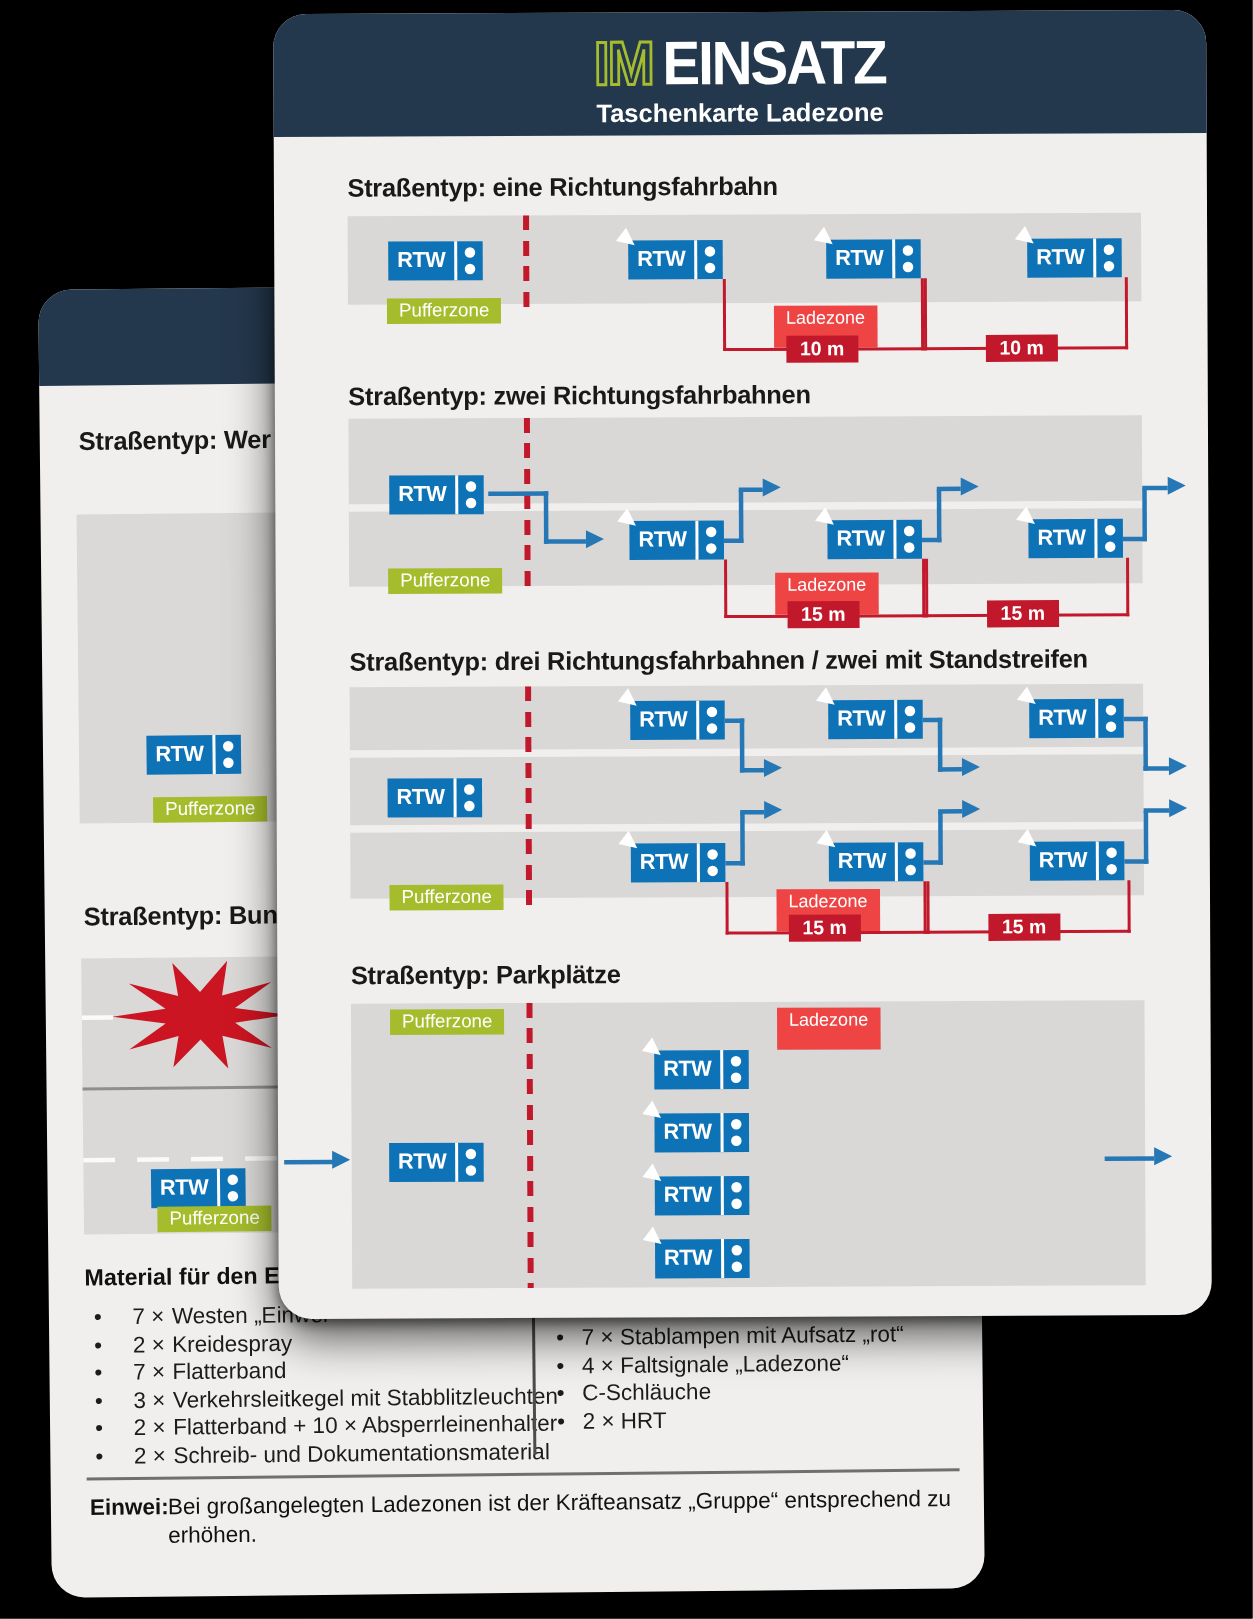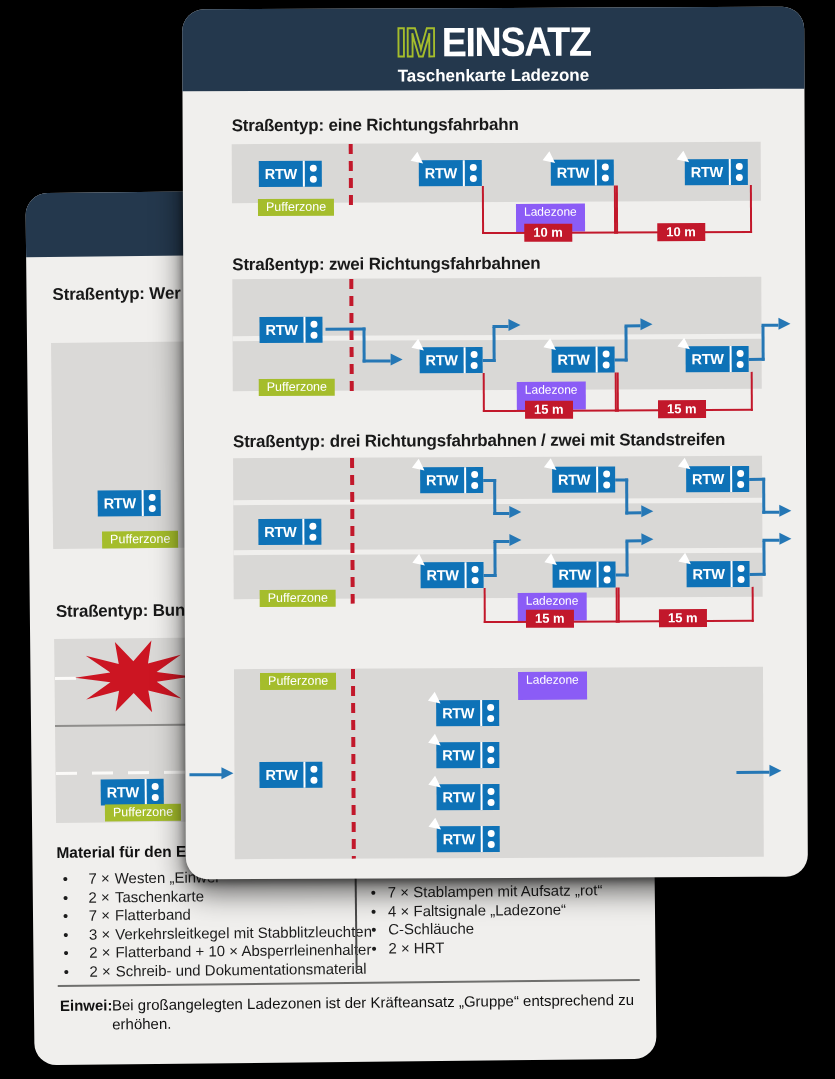--- a/index.html
+++ b/index.html
@@ -34,21 +34,21 @@
   .rtw .dots{width:17px;border-left:2px solid #fff;display:flex;flex-direction:column;
              align-items:center;justify-content:space-evenly;}
   .rtw .dots i{width:7px;height:7px;border-radius:50%;background:#fff;}
   .rtw.wedge::before{content:"";position:absolute;left:-8px;top:-7px;width:0;height:0;
        border-top:5px solid transparent;border-bottom:8px solid transparent;
        border-right:10px solid #fff;transform:rotate(-26deg);}
 
   .zone{position:absolute;height:17px;line-height:17px;padding:0 8px;font-size:12.5px;
         color:#fff;white-space:nowrap;}
   .zone.pz{background:#a5bd2c;}
-  .zone.lz{background:#8b5cf6;height:28px;line-height:16px;font-size:12px;}
+  .zone.lz{background:#ef4444;height:28px;line-height:16px;font-size:12px;}
 
   .bracket{position:absolute;border:2px solid #c2182b;border-top:none;}
   .dist{position:absolute;transform:translateX(-50%);background:#c2182b;color:#fff;
         font-weight:bold;font-size:13px;height:18px;line-height:18px;padding:0 9px;white-space:nowrap;}
 
   .ph{position:absolute;height:3px;background:#2577b5;}
   .pv{position:absolute;width:3px;background:#2577b5;}
   .par{position:absolute;width:0;height:0;border-top:6px solid transparent;
        border-bottom:6px solid transparent;border-left:12px solid #2577b5;}
 
@@ -108,21 +108,21 @@
           <i></i>
         </span>
     </div>
     <div class="zone pz" style="left:49px;top:166px">Pufferzone</div>
   </div>
 
   <h3 class="mat-h">Material für den Ein</h3>
 
   <ul class="mat-list left-list">
     <li><span class="q">7 ×</span><span>Westen „Einwei</span></li>
-    <li><span class="q">2 ×</span><span>Taschenkarte</span></li>
+    <li><span class="q">2 ×</span><span>Kreidespray</span></li>
     <li><span class="q">7 ×</span><span>Flatterband</span></li>
     <li><span class="q">3 ×</span><span>Verkehrsleitkegel mit Stabblitzleuchten</span></li>
     <li><span class="q">2 ×</span><span>Flatterband + 10 × Absperrleinenhalter</span></li>
     <li><span class="q">2 ×</span><span>Schreib- und Dokumentationsmaterial</span></li>
   </ul>
 
   <div class="col-div"></div>
 
   <ul class="mat-list right-list">
     <li>7 × Stablampen mit Aufsatz „rot“</li>
@@ -339,20 +339,21 @@
   <div class="par" style="left:595px;top:526px"></div>
 
   <div class="zone pz" style="left:75px;top:581px">Pufferzone</div>
   <div class="zone lz" style="left:333px;top:585px">Ladezone</div>
 
   <div class="bracket" style="left:299px;top:580px;width:132px;height:33px"></div>
   <div class="bracket" style="left:431px;top:580px;width:134px;height:33px"></div>
   <div class="dist" style="left:365px;top:602px">15 m</div>
   <div class="dist" style="left:498px;top:602px">15 m</div>
 
+  <h2 class="sec-h" style="left:49px;top:632px">Straßentyp: Parkplätze</h2>
   <div class="band" style="left:49px;top:660px;width:529px;height:190px"></div>
   <div class="redline" style="left:166px;top:660px;height:190px"></div>
 
   <div class="zone pz" style="left:75px;top:664px">Pufferzone</div>
   <div class="zone lz" style="left:333px;top:664px">Ladezone</div>
 
   <div class="ph" style="left:4px;top:764px;width:33px"></div>
   <div class="par" style="left:36px;top:758px"></div>
 
   <div class="rtw" style="left:74px;top:753px">

